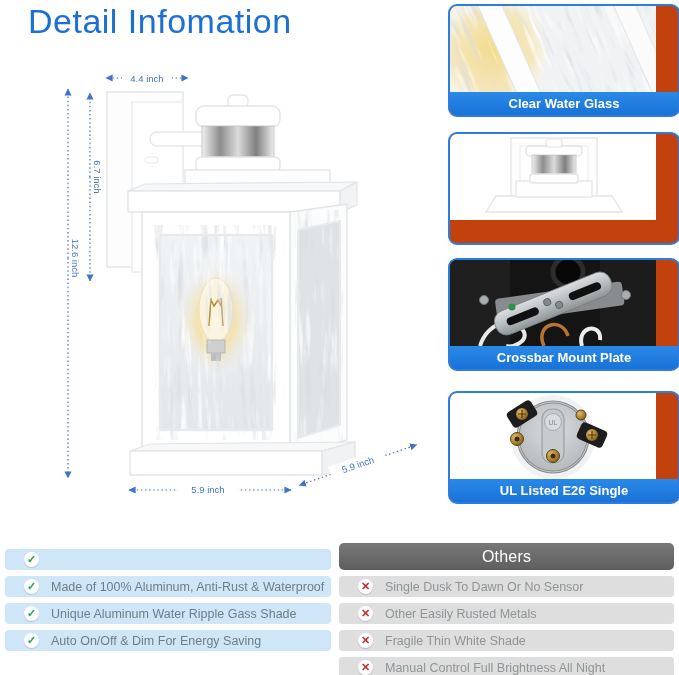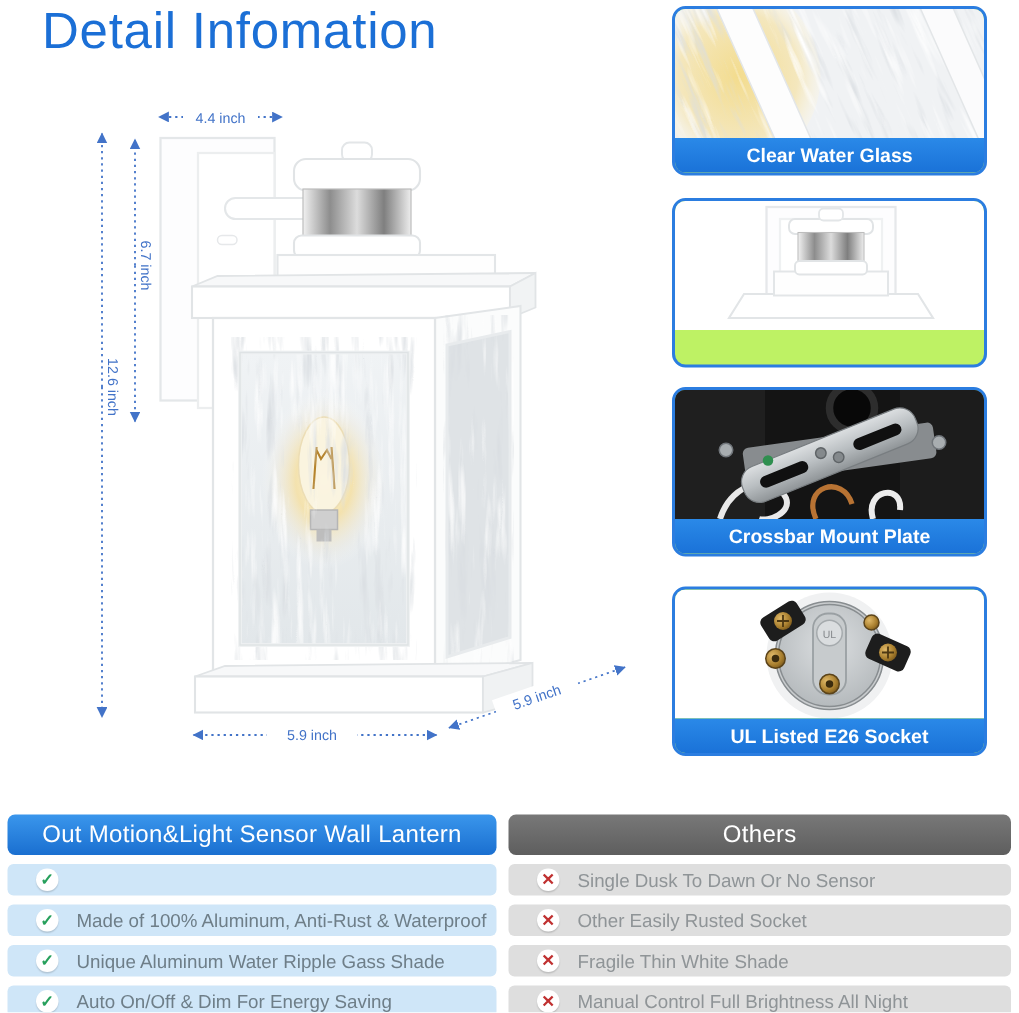--- a/index.html
+++ b/index.html
@@ -4,22 +4,22 @@
 <style>
   html,body{margin:0;padding:0;background:#fff;}
   .page{position:relative;width:679px;height:675px;background:#fff;overflow:hidden;
         font-family:"Liberation Sans",sans-serif;}
   
   .title{position:absolute;left:28px;top:2px;font-size:34px;font-weight:500;
          color:#1b6fd6;letter-spacing:.5px;}
   
   .diagram{position:absolute;left:50px;top:58px;width:395px;height:455px;}
   
-  .card{position:absolute;left:448px;width:210px;height:113px;border:2px solid #2b7de0;
-        border-radius:9px;background:#bef264;overflow:hidden;box-sizing:border-box;}
+  .card{position:absolute;left:448px;width:232px;height:113px;border:2px solid #2b7de0;
+        border-radius:9px;background:#c2410c;overflow:hidden;box-sizing:border-box;}
   .card .img{position:absolute;left:0;top:0;width:206px;height:86px;}
   .card .caption{position:absolute;left:0;bottom:0;width:100%;height:23px;
         background:linear-gradient(180deg,#2a89e8,#1a72d8);color:#fff;font-size:13px;
         font-weight:700;display:flex;align-items:center;justify-content:center;}
   
   .cmp{position:absolute;left:5px;top:543px;width:669px;}
   .col{position:absolute;top:0;}
   .col.left{left:0;width:326px;}
   .col.right{left:334px;width:335px;}
   .hdr{height:27px;border-radius:5px;display:flex;align-items:center;justify-content:center;
@@ -262,26 +262,25 @@
       <circle cx="72" cy="21" r="6" fill="url(#brass)"></circle>
         <path d="M68,21 h8 M72,17 v8" stroke="#4d3812" stroke-width="1.2"></path>
       <circle cx="142" cy="42" r="6" fill="url(#brass)"></circle>
         <path d="M138,42 h8 M142,38 v8" stroke="#4d3812" stroke-width="1.2"></path>
       <circle cx="67" cy="46" r="6.5" fill="url(#brass)" stroke="#5c441a"></circle>
         <circle cx="67" cy="46" r="2.5" fill="#3c2c0e"></circle>
       <circle cx="103" cy="63" r="6.5" fill="url(#brass)" stroke="#5c441a"></circle>
         <circle cx="103" cy="63" r="2.5" fill="#3c2c0e"></circle>
       <circle cx="131" cy="22" r="5" fill="url(#brass)" stroke="#5c441a"></circle>
     </svg>
-    <div class="caption">UL Listed E26 Socket</div>
+    <div class="caption">UL Listed E26 Single</div>
   </div>
 
   <div class="cmp">
     <div class="col left">
-      <div class="hdr blue">Out Motion&amp;Light Sensor Wall Lantern</div>
       <div class="row blue">
         <span class="badge ok">✓</span>
       </div>
       <div class="row blue">
         <span class="badge ok">✓</span>
         <span>Made of 100% Aluminum, Anti-Rust &amp; Waterproof</span>
       </div>
       <div class="row blue">
         <span class="badge ok">✓</span>
         <span>Unique Aluminum Water Ripple Gass Shade</span>
@@ -292,21 +291,21 @@
       </div>
     </div>
     <div class="col right">
       <div class="hdr gray">Others</div>
       <div class="row gray">
         <span class="badge no">✕</span>
         <span>Single Dusk To Dawn Or No Sensor</span>
       </div>
       <div class="row gray">
         <span class="badge no">✕</span>
-        <span>Other Easily Rusted Socket</span>
+        <span>Other Easily Rusted Metals</span>
       </div>
       <div class="row gray">
         <span class="badge no">✕</span>
         <span>Fragile Thin White Shade</span>
       </div>
       <div class="row gray">
         <span class="badge no">✕</span>
         <span>Manual Control Full Brightness All Night</span>
       </div>
     </div>

